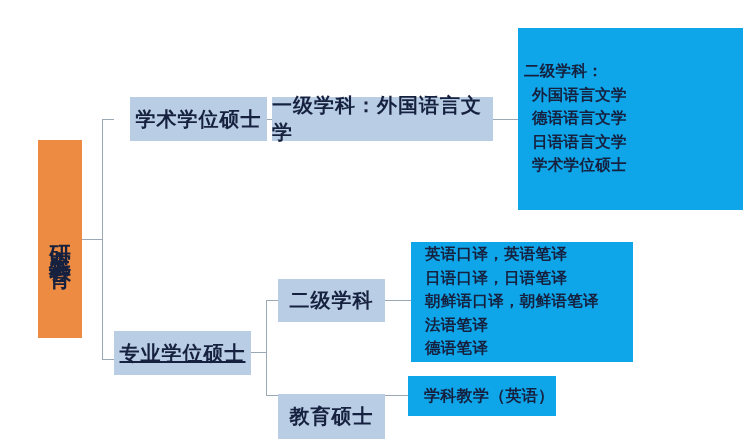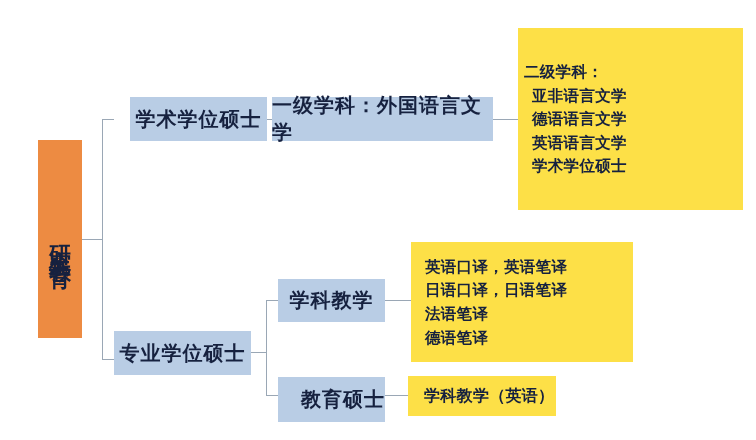--- a/index.html
+++ b/index.html
@@ -47,28 +47,27 @@
   }
 
   .node.blue {
     background: #B9CDE5;
     justify-content: center;
     font-size: 20px;
     letter-spacing: 1px;
   }
 
   .node.yellow {
-    background: #fde047;
+    background: #0ea5e9;
     flex-direction: column;
     align-items: flex-start;
     justify-content: center;
     font-size: 15.5px;
     letter-spacing: 0.3px;
     padding: 6px 14px;
-    font-family: Liberation Serif, serif;
   }
   .node.yellow.single {
     justify-content: center;
     font-size: 16px;
     padding-left: 16px;
   }
   .yline {
     line-height: 1.52;
     white-space: nowrap;
     color: #16213f;
@@ -105,42 +104,43 @@
   <div class="node blue" style="left:130px; top:97px; width:137px; height:44px;">
     <span>学术学位硕士</span>
   </div>
 
   <div class="node blue" style="left:272px; top:97px; width:221px; height:44px;">
     <span>一级学科：外国语言文学</span>
   </div>
 
   <div class="node yellow" style="left:518px; top:28px; width:225px; height:182px;">
     <div class="yline head">二级学科：</div>
-    <div class="yline">亚非语言文学</div>
+    <div class="yline">外国语言文学</div>
     <div class="yline">德语语言文学</div>
-    <div class="yline">英语语言文学</div>
+    <div class="yline">日语语言文学</div>
     <div class="yline">学术学位硕士</div>
   </div>
 
-  <div class="node blue" style="left:114px; top:331px; width:137px; height:44px;">
+  <div class="node blue" style="left:114px; top:331px; width:137px; height:44px;text-decoration:underline;">
     <span>专业学位硕士</span>
   </div>
 
   <div class="node blue" style="left:278px; top:279px; width:107px; height:43px;">
-    <span>学科教学</span>
+    <span>二级学科</span>
   </div>
 
   <div class="node yellow" style="left:411px; top:242px; width:222px; height:120px;">
     <div class="yline">英语口译，英语笔译</div>
     <div class="yline">日语口译，日语笔译</div>
+    <div class="yline">朝鲜语口译，朝鲜语笔译</div>
     <div class="yline">法语笔译</div>
     <div class="yline">德语笔译</div>
   </div>
 
-  <div class="node blue" style="left:278px; top:377px; width:107px; height:45px;justify-content:flex-end;">
+  <div class="node blue" style="left:278px; top:394px; width:107px; height:45px;">
     <span>教育硕士</span>
   </div>
 
   <div class="node yellow single" style="left:408px; top:376px; width:148px; height:40px;">
     <div class="yline">学科教学（英语）</div>
   </div>
 
 </div>
 
 </body></html>

